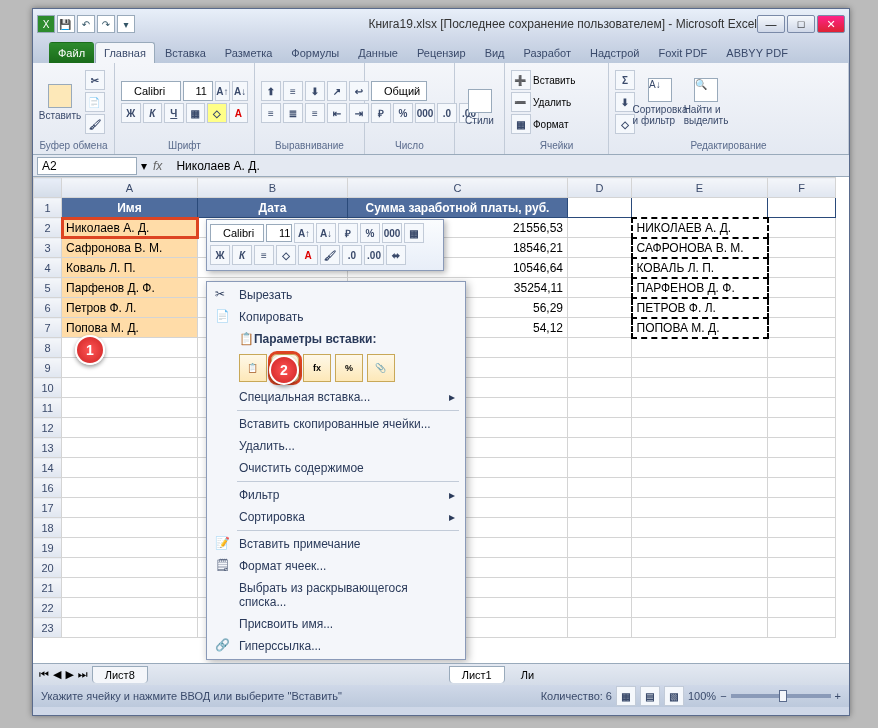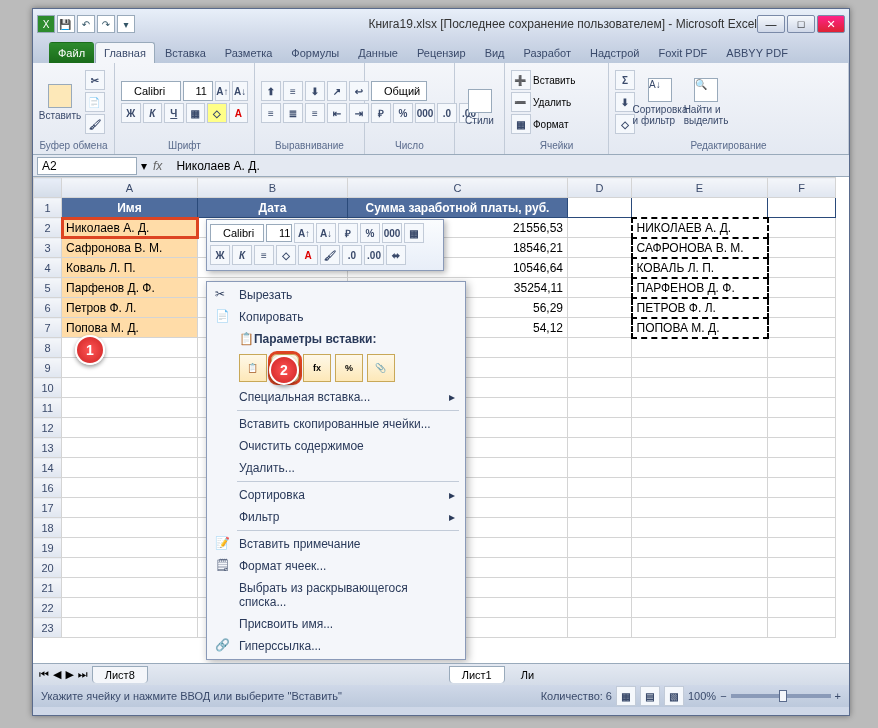--- a/index.html
+++ b/index.html
@@ -489,31 +489,31 @@
         <div class="pastebtn">📎</div>
       </div>
       <div class="item arrow">
           <span>Специальная вставка...</span>
         </div>
       <div class="sep"></div>
       <div class="item">
           <span>Вставить скопированные ячейки...</span>
         </div>
       <div class="item">
+          <span>Удалить...</span>
+        </div>
+      <div class="item">
           <span>Очистить содержимое</span>
-        </div>
-      <div class="item">
-          <span>Удалить...</span>
         </div>
       <div class="sep"></div>
       <div class="item arrow">
+          <span>Фильтр</span>
+        </div>
+      <div class="item arrow">
           <span>Сортировка</span>
-        </div>
-      <div class="item arrow">
-          <span>Фильтр</span>
         </div>
       <div class="sep"></div>
       <div class="item">
           <span class="ico">📝</span>
           <span>Вставить примечание</span>
         </div>
       <div class="item">
           <span class="ico">🗒</span>
           <span>Формат ячеек...</span>
         </div>

